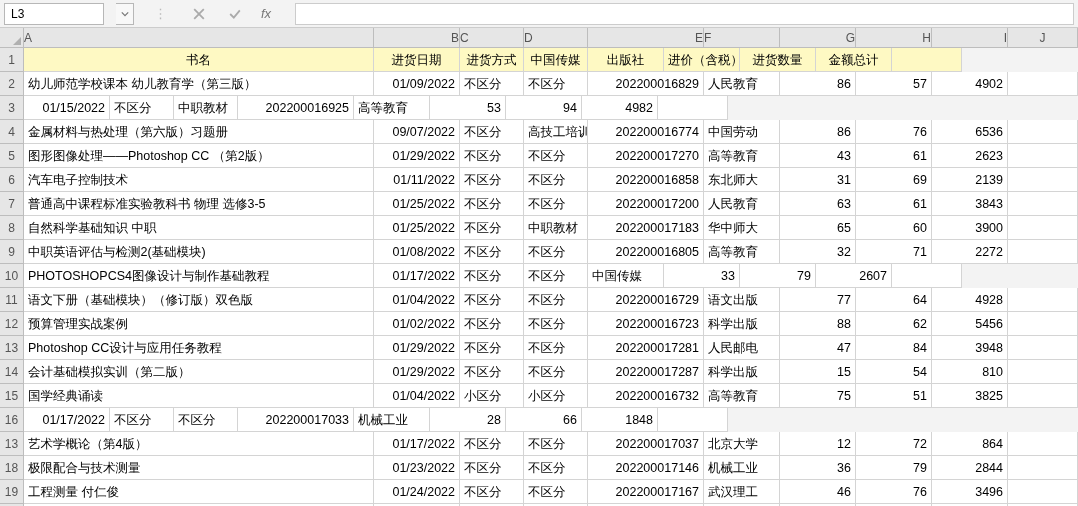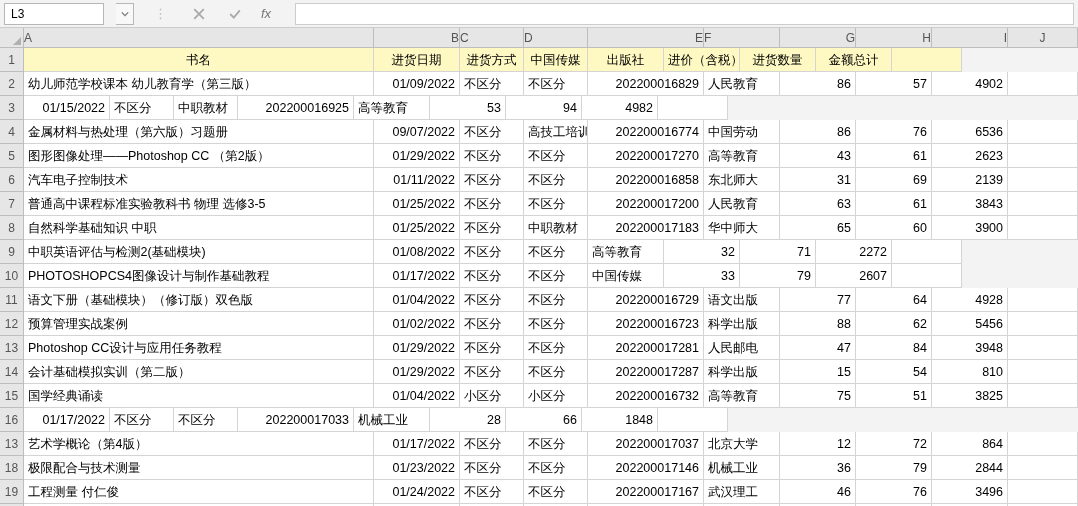--- a/index.html
+++ b/index.html
@@ -188,20 +188,21 @@
           <div class="cell c-H">60</div>
           <div class="cell c-I">3900</div>
           <div class="cell c-J"></div>
         </div>
         <div class="row">
           <div class="row-h">9</div>
           <div class="cell c-A">中职英语评估与检测2(基础模块)</div>
           <div class="cell c-B">01/08/2022</div>
           <div class="cell c-C">不区分</div>
           <div class="cell c-D">不区分</div>
+          <div class="cell c-E">202200016805</div>
           <div class="cell c-F">高等教育</div>
           <div class="cell c-G">32</div>
           <div class="cell c-H">71</div>
           <div class="cell c-I">2272</div>
           <div class="cell c-J"></div>
         </div>
         <div class="row">
           <div class="row-h">10</div>
           <div class="cell c-A">PHOTOSHOPCS4图像设计与制作基础教程</div>
           <div class="cell c-B">01/17/2022</div>

